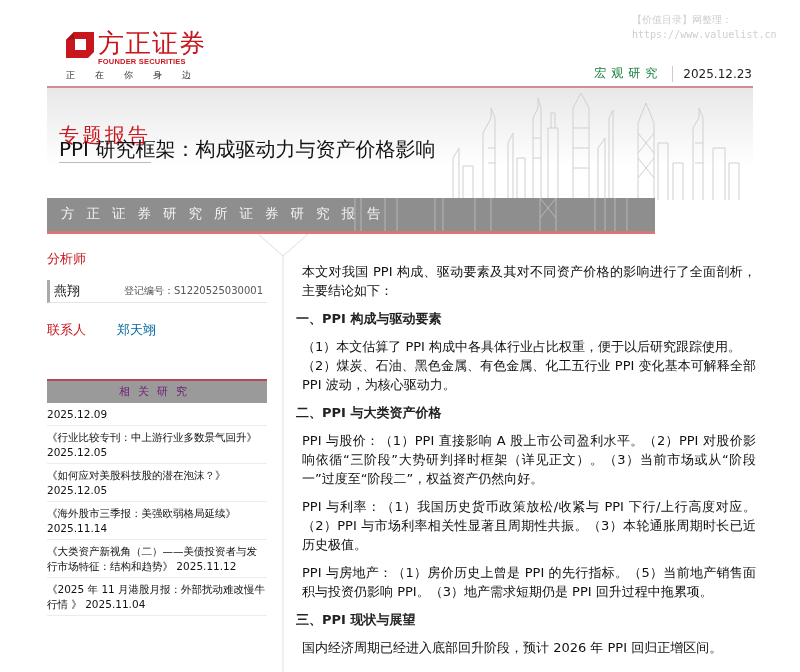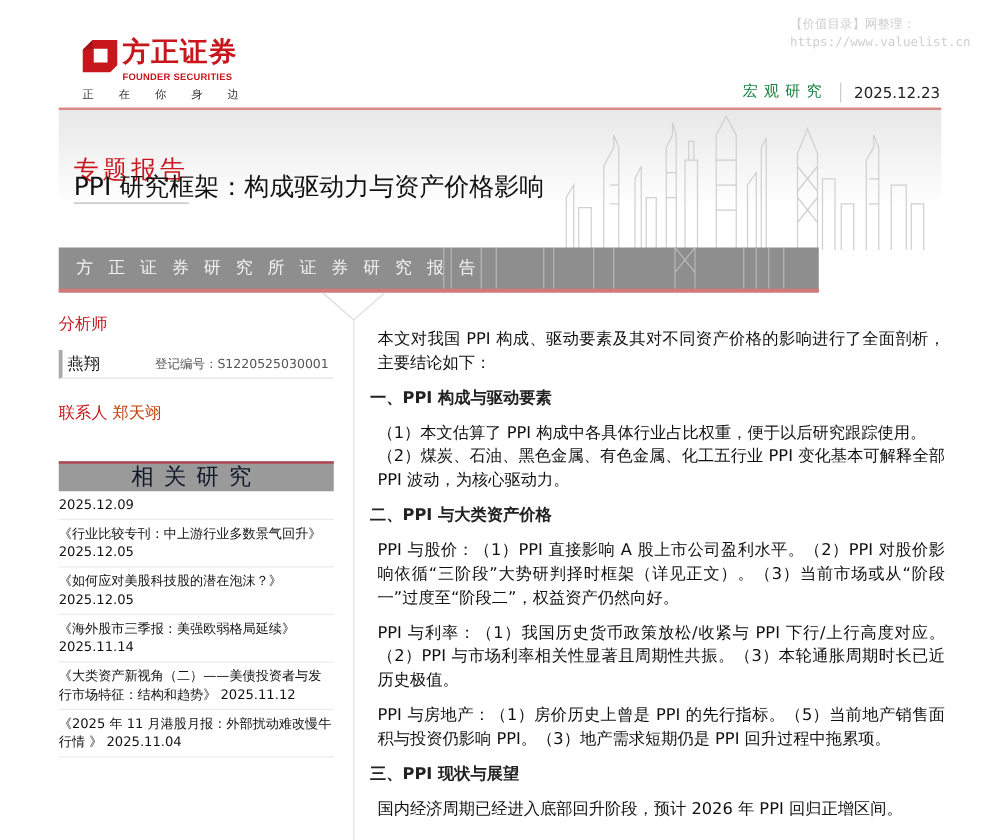--- a/index.html
+++ b/index.html
@@ -1,43 +1,43 @@
 <!DOCTYPE html>
 <html><head>
 <meta charset="utf-8">
 <style>
   html, body { margin:0; padding:0; background:#ffffff; }
   body { width:800px; height:672px; position:relative; overflow:hidden; font-family:"DejaVu Sans", sans-serif; color:#222; }
   .watermark { position:absolute; left:632px; top:12px; font-size:10px; color:#cfcfcf; line-height:15px; font-family:"DejaVu Sans Mono", monospace; }
   .watermark .wm1 { font-family:"DejaVu Sans", sans-serif; }
   .logo { position:absolute; left:66px; top:28px; width:130px; height:55px; }
   .logo-mark { position:absolute; left:0; top:4px; width:28px; height:26px; }
-  .logo-cn { position:absolute; left:32px; top:0; font-size:22px; font-weight:bold; color:#c8161d; letter-spacing:1px; line-height:30px; white-space:nowrap; }
+  .logo-cn { position:absolute; left:32px; top:0; font-size:26px; font-weight:normal; color:#c8161d; letter-spacing:1px; line-height:30px; white-space:nowrap; }
   .logo-en { position:absolute; left:32px; top:29px; font-size:7.5px; font-weight:bold; color:#c8161d; letter-spacing:0.2px; white-space:nowrap; font-family:"Liberation Sans", sans-serif; }
   .logo-slogan { position:absolute; left:0; top:41px; width:125px; font-size:9px; color:#333; display:flex; justify-content:space-between; }
   .top-right { position:absolute; right:48px; top:65px; display:flex; align-items:center; font-size:12px; }
   .top-cat { color:#15803d; letter-spacing:5px; padding-right:8px; }
   .top-sep { width:1px; height:16px; background:#ccc; margin:0 10px 0 2px; }
   .top-date { color:#222; font-size:12px; }
   .header-band { position:absolute; left:47px; top:86px; width:706px; height:112px; background:linear-gradient(#e8e8e8, #ffffff 70%); border-top:2px solid #d88a8a; overflow:hidden; }
   .city { position:absolute; right:0; top:0; width:320px; height:112px; }
   .report-type { position:absolute; left:12px; top:34px; font-size:20px; color:#c8161d; letter-spacing:3px; padding-bottom:13px; border-bottom:1px solid #bbb; }
   .report-title { position:absolute; left:12px; top:48px; font-size:20px; color:#111; white-space:nowrap; }
   .inst-bar { position:absolute; left:47px; top:198px; width:608px; height:33px; background:#8e8e8e; border-bottom:3px solid #d67878; overflow:hidden; }
   .inst-text { position:absolute; left:14px; top:7px; color:#f3f3f3; font-size:13.5px; letter-spacing:12px; white-space:nowrap; }
   .city-lower { position:absolute; right:0; top:0; width:320px; height:33px; opacity:0.35; }
   .notch { position:absolute; left:258px; top:234px; width:50px; height:440px; }
   .sidebar { position:absolute; left:47px; top:250px; width:220px; }
   .sb-label-red { color:#c8161d; font-size:13px; }
   .analyst-row { margin-top:12px; display:flex; align-items:center; height:22px; border-left:3px solid #aaa; border-bottom:1px solid #e5e5e5; padding-left:4px;text-align:center; }
   .analyst-name { font-size:13px; color:#111; }
   .analyst-reg { margin-left:auto; font-size:10px; color:#555; padding-right:4px; }
   .contact-row { margin-top:18px; display:flex; font-size:13px; }
-  .contact-name { margin-left:4px; color:#c2410c; }
-  .related-head { margin-top:30px; height:22px; background:#9a9a9a; border-top:2px solid #b04a55; color:#0f172a; text-align:center; font-size:18px; letter-spacing:8px; line-height:22px; }
+  .contact-name { margin-left:31px; color:#0369a1; }
+  .related-head { margin-top:40px; height:22px; background:#9a9a9a; border-top:2px solid #b04a55; color:#701a75; text-align:center; font-size:11px; letter-spacing:8px; line-height:22px; }
   .rel-item { padding:4px 0 3px 0; border-bottom:1px solid #ececec; font-size:10.5px; line-height:15px; color:#111; }
   .rel-title { display:block; }
   .rel-date { font-size:10.5px; }
   .main { position:absolute; left:296px; top:262px; width:460px; font-size:13px; line-height:19px; color:#111; }
   .main p { margin:0 0 9px 6px; text-align:justify; }
   .main h3 { margin:0 0 9px 0; font-size:13px; font-weight:bold; color:#222; }
 </style>
 </head>
 <body>
 

